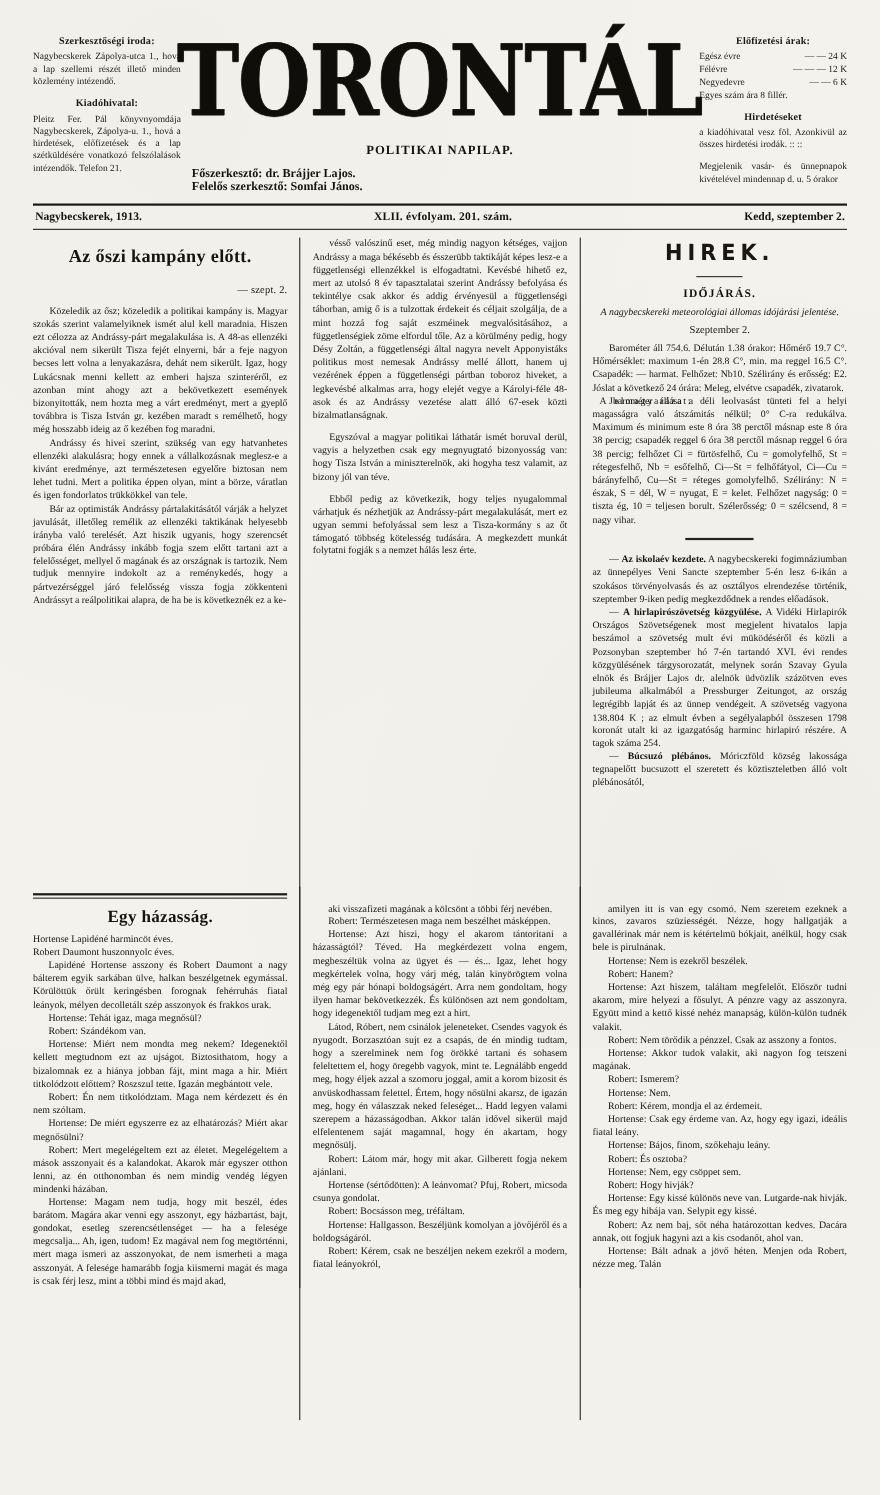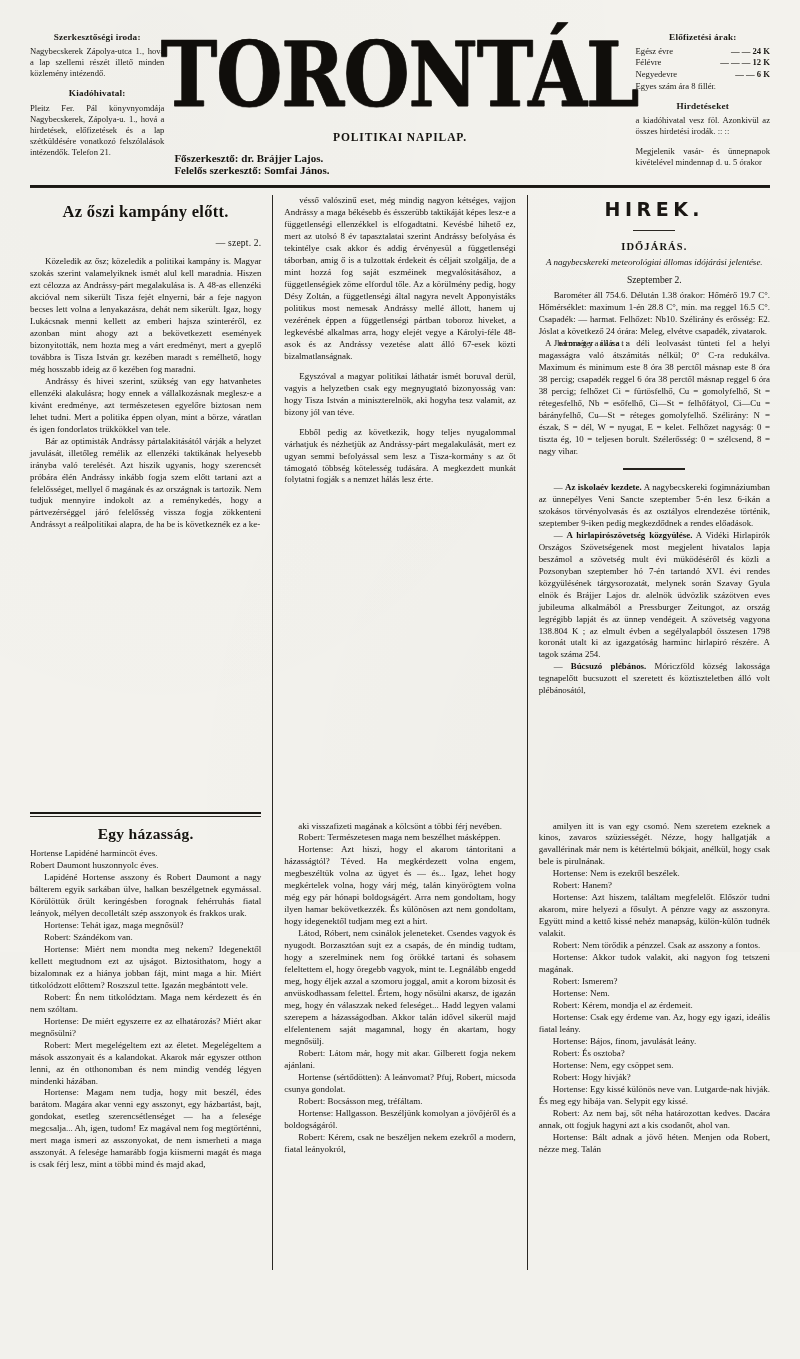--- a/index.html
+++ b/index.html
@@ -89,21 +89,21 @@
     padding: 0 4px;
     flex-direction: column;
   }
   .prices-row {
     display: table;
     width: 100%;
     font-size: 8.6px;
     line-height: 1.3;
   }
   .prices-row .pl { display: table-cell; text-align: left; white-space: nowrap;}
-  .prices-row .pd { display: table-cell; text-align: right; white-space: nowrap; font-weight: bold;}
+  .prices-row .pd { display: table-cell; text-align: right; white-space: nowrap; font-weight: normal;}
 
   .rule-thick {
     border: 0;
     border-top: 2.4px solid #1b1915;
     margin: 9px 0 0 0;
   }
   .rule-thin {
     border: 0;
     border-top: 1px solid #24211c;
     margin: 0;
@@ -280,20 +280,25 @@
         <div class="mh-body">a kiadóhivatal vesz föl. Azonkivül az összes hirdetési irodák. :: ::</div>
       </div>
       <div class="blk">
         <div class="mh-body">Megjelenik vasár- és ünnepnapok kivételével mindennap d. u. 5 órakor</div>
       </div>
     </div>
   </div>
 
   <hr class="rule-thick">
 
+  <div class="dateline">
+    <span>Nagybecskerek, 1913.</span>
+    <span class="mid">XLII. évfolyam. 201. szám.</span>
+    <span>Kedd, szeptember 2.</span>
+  </div>
 
   <hr class="rule-thin">
 
   <div class="columns">
 
     <div class="col c1">
       <h1 class="art-title">Az őszi kampány előtt.</h1>
       <div class="dateslug">— szept. 2.</div>
       <p>Közeledik az ősz; közeledik a politikai kampány is. Magyar szokás szerint valamelyiknek ismét alul kell maradnia. Hiszen ezt célozza az Andrássy-párt megalakulása is. A 48-as ellenzéki akcióval nem sikerült Tisza fejét elnyerni, bár a feje nagyon becses lett volna a lenyakazásra, dehát nem sikerült. Igaz, hogy Lukácsnak menni kellett az emberi hajsza szinteréről, ez azonban mint ahogy azt a bekövetkezett események bizonyitották, nem hozta meg a várt eredményt, mert a gyeplő továbbra is Tisza István gr. kezében maradt s remélhető, hogy még hosszabb ideig az ő kezében fog maradni.</p>
       <p>Andrássy és hivei szerint, szükség van egy hatvanhetes ellenzéki alakulásra; hogy ennek a vállalkozásnak meglesz-e a kivánt eredménye, azt természetesen egyelőre biztosan nem lehet tudni. Mert a politika éppen olyan, mint a börze, váratlan és igen fondorlatos trükkökkel van tele.</p>
@@ -368,21 +373,21 @@
           <p>amilyen itt is van egy csomó. Nem szeretem ezeknek a kinos, zavaros szüziességét. Nézze, hogy hallgatják a gavallérinak már nem is kétértelmü bókjait, anélkül, hogy csak bele is pirulnának.</p>
           <p>Hortense: Nem is ezekről beszélek.</p>
           <p>Robert: Hanem?</p>
           <p>Hortense: Azt hiszem, találtam megfelelőt. Először tudni akarom, mire helyezi a fősulyt. A pénzre vagy az asszonyra. Együtt mind a kettő kissé nehéz manapság, külön-külön tudnék valakit.</p>
           <p>Robert: Nem törődik a pénzzel. Csak az asszony a fontos.</p>
           <p>Hortense: Akkor tudok valakit, aki nagyon fog tetszeni magának.</p>
           <p>Robert: Ismerem?</p>
           <p>Hortense: Nem.</p>
           <p>Robert: Kérem, mondja el az érdemeit.</p>
           <p>Hortense: Csak egy érdeme van. Az, hogy egy igazi, ideális fiatal leány.</p>
-          <p>Hortense: Bájos, finom, javulását leány.</p>
+          <p>Hortense: Bájos, finom, szőkehaju leány.</p>
           <p>Robert: És osztoba?</p>
           <p>Hortense: Nem, egy csöppet sem.</p>
           <p>Robert: Hogy hivják?</p>
           <p>Hortense: Egy kissé különös neve van. Lutgarde-nak hivják. És meg egy hibája van. Selypit egy kissé.</p>
           <p>Robert: Az nem baj, sőt néha határozottan kedves. Dacára annak, ott fogjuk hagyni azt a kis csodanőt, ahol van.</p>
           <p>Hortense: Bált adnak a jövő héten. Menjen oda Robert, nézze meg. Talán</p>
         </div>
     </div>
   </div>
 

